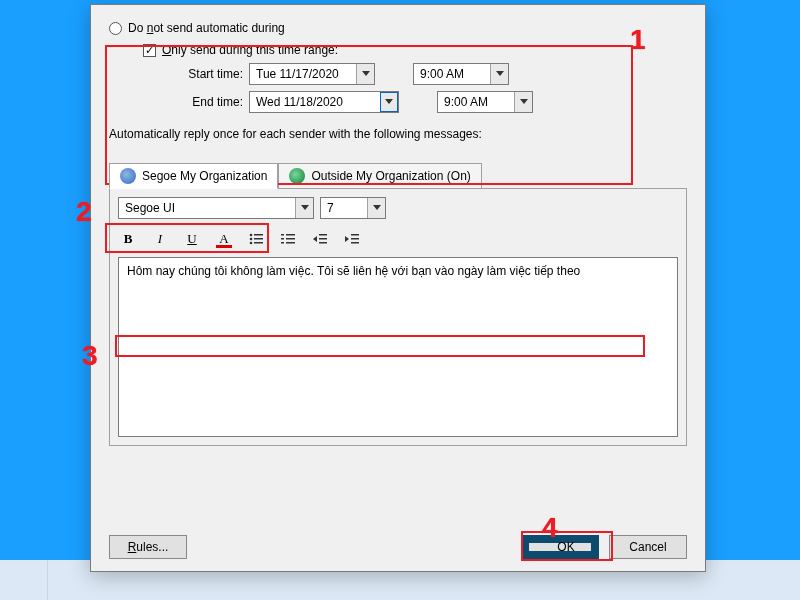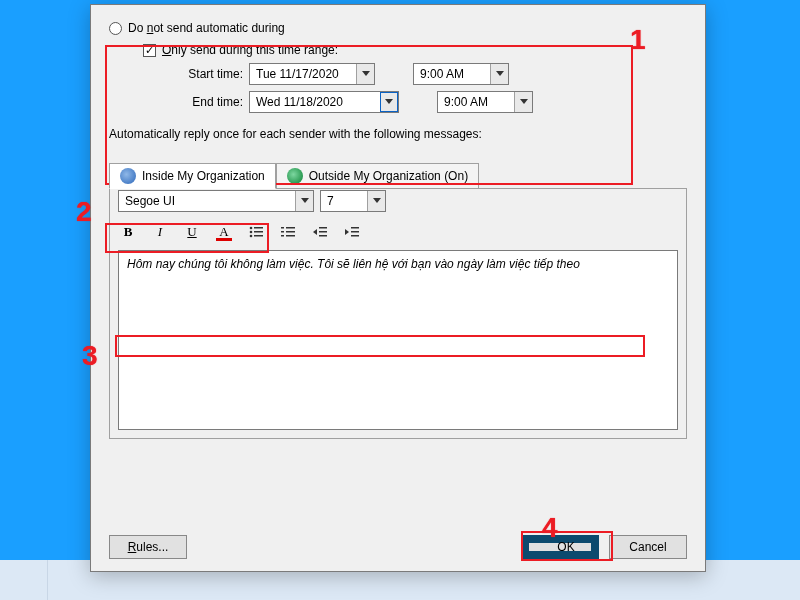--- a/index.html
+++ b/index.html
@@ -189,21 +189,20 @@
   .editor {
     margin-top: 6px;
     width: 100%;
     height: 180px;
     border: 1px solid #7a7a7a;
     background: #fff;
     padding: 6px 8px;
     font-family: "Segoe UI", sans-serif;
     font-size: 12px;
     overflow: auto;
-    font-style: italic;
   }
   .footer {
     position: absolute;
     left: 18px; right: 18px; bottom: 12px;
     display: flex;
     align-items: center;
     gap: 10px;
   }
   .footer .spacer { flex: 1; }
   .winbtn {
@@ -301,29 +300,29 @@
             </span>
         </span>
       </div>
     </div>
 
     <div class="section-label">Automatically reply once for each sender with the following messages:</div>
 
     <div class="tabs">
       <div class="tab active">
         <span class="tab-icon people"></span>
-        <span>Inside My Organization</span>
+        <span>Segoe My Organization</span>
       </div>
       <div class="tab">
         <span class="tab-icon globe"></span>
         <span>Outside My Organization (On)</span>
       </div>
     </div>
 
-    <div class="tabpanel" style="padding:1px 8px 8px 8px; background:#f0f0f0; border-top:1px solid #a0a0a0;">
+    <div class="tabpanel" style="padding:8px 8px 8px 8px; background:#f0f0f0; border-top:1px solid #a0a0a0;">
       <div class="fmt-row">
         <span class="combo" style="width:196px">
           <span class="txt">Segoe UI</span>
           <span class="btn" style="margin-left:auto">
               <svg viewBox="0 0 8 6">
                 <path d="M0 0 L4 5 L8 0" fill="#333"></path>
               </svg>
             </span>
         </span>
         <span class="combo" style="width:66px">

